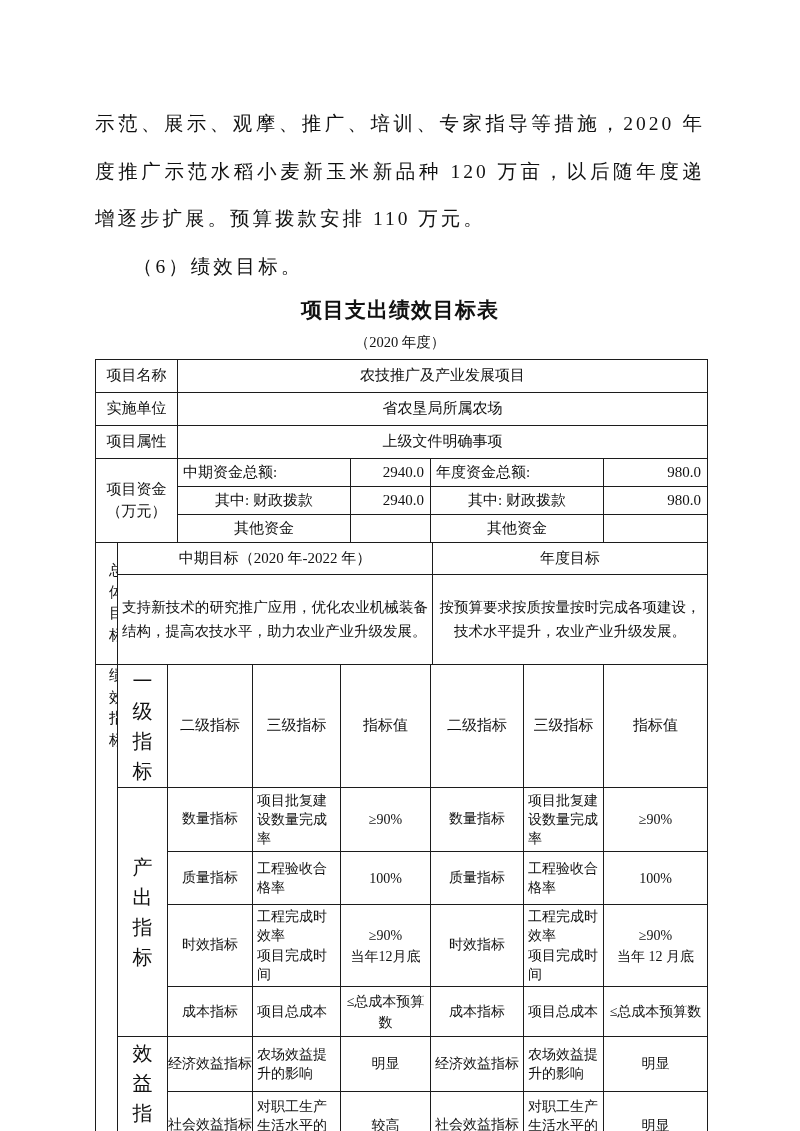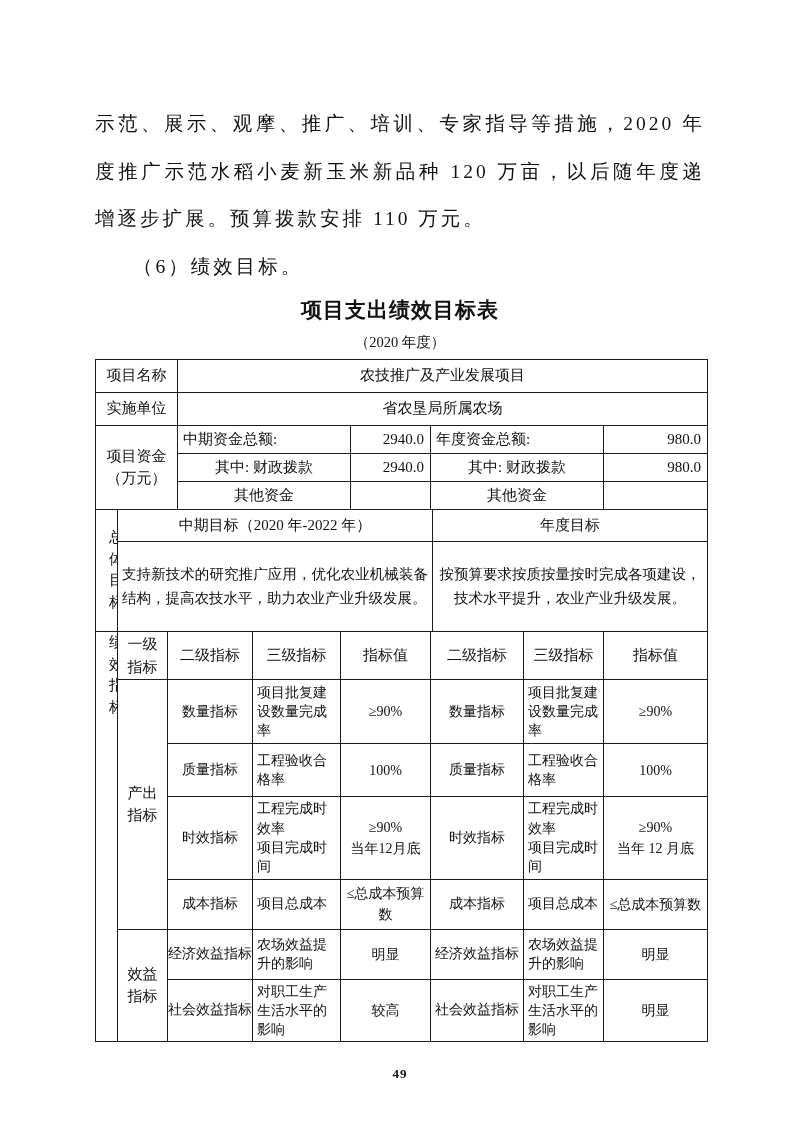--- a/index.html
+++ b/index.html
@@ -43,21 +43,21 @@
   .t-perf tr.r6  { height:62px; }
 
   td.al { text-align:left; padding-left:5px; }
   td.ar { text-align:right; padding-right:6px; }
   td.fund-lab { white-space:pre-line; font-size:15px; padding:0; }
 
   .vlab { display:inline-block; width:17px; word-break:break-all; line-height:21.5px; font-size:15px;margin-left:12px; }
   td.vcell { padding:0; }
   td.vtop { vertical-align:top; padding-top:0; }
 
-  .w2 { display:inline-block; width:32px; word-break:break-all; line-height:1.5; font-size:15px; }
+  .w2 { display:inline-block; width:32px; word-break:break-all; line-height:1.5; font-size:20px; }
 
   td.just { text-align:justify; text-justify:inter-ideograph; font-size:14.5px; padding:3px 4px; line-height:1.65;margin-left:32px; }
   td.cent { font-size:14.5px; padding:3px 4px; line-height:1.65; }
 
   td.l2 { font-size:14px; padding:1px 0; }
   td.l3 { text-align:left; font-size:14px; white-space:pre-line; padding:2px 4px; line-height:1.38; }
   td.pv { font-size:14px; white-space:pre-line; line-height:1.5; padding:1px 2px;text-align:center; }
 
   .pgnum { text-align:center; font-size:13px; font-weight:bold; margin-top:24px; letter-spacing:1px; }
 </style>
@@ -78,20 +78,24 @@
         <col style="width:530px">
       </colgroup>
     <tbody>
         <tr>
       <td>项目名称</td>
       <td>农技推广及产业发展项目</td>
     </tr>
     <tr>
       <td>实施单位</td>
       <td>省农垦局所属农场</td>
+    </tr>
+    <tr>
+      <td>项目属性</td>
+      <td>上级文件明确事项</td>
     </tr>
   </tbody>
     </table>
 
   <table class="t t-fund">
     <colgroup>
         <col style="width:82px">
         <col style="width:173px">
         <col style="width:80px">
         <col style="width:173px">

